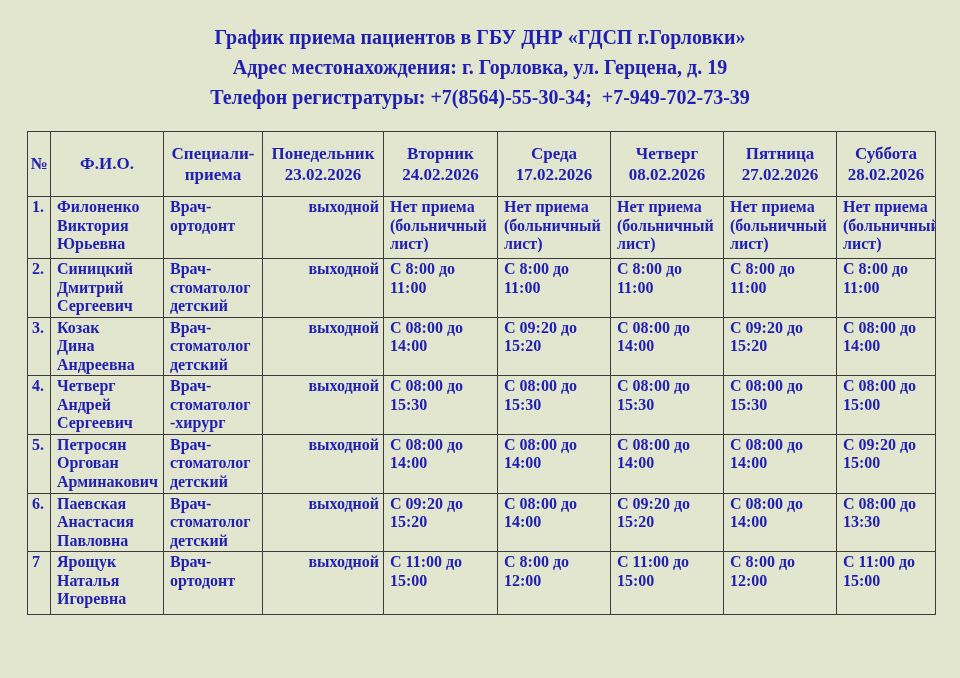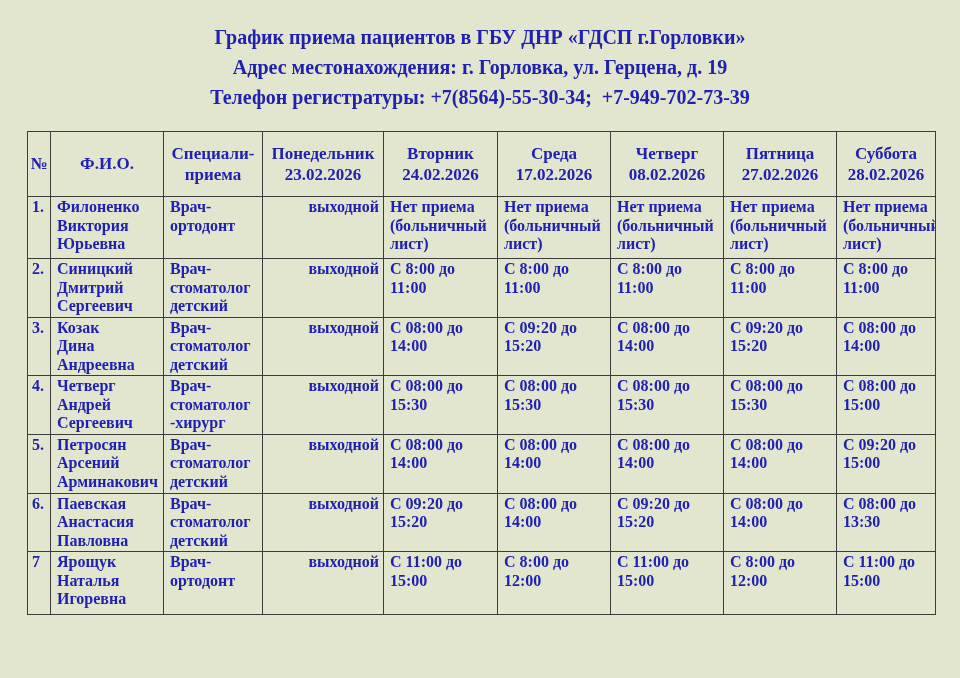--- a/index.html
+++ b/index.html
@@ -181,21 +181,21 @@
           <td class="c6">С 08:00 до
 15:30</td>
           <td class="c7">С 08:00 до
 15:30</td>
           <td class="c8">С 08:00 до
 15:00</td>
         </tr>
         <tr>
           <td class="c0">5.</td>
           <td class="c1">Петросян
-Арсений
+Оргован
 Арминакович</td>
           <td class="c2">Врач-
 стоматолог
 детский</td>
           <td class="c3">выходной</td>
           <td class="c4">С 08:00 до
 14:00</td>
           <td class="c5">С 08:00 до
 14:00</td>
           <td class="c6">С 08:00 до

